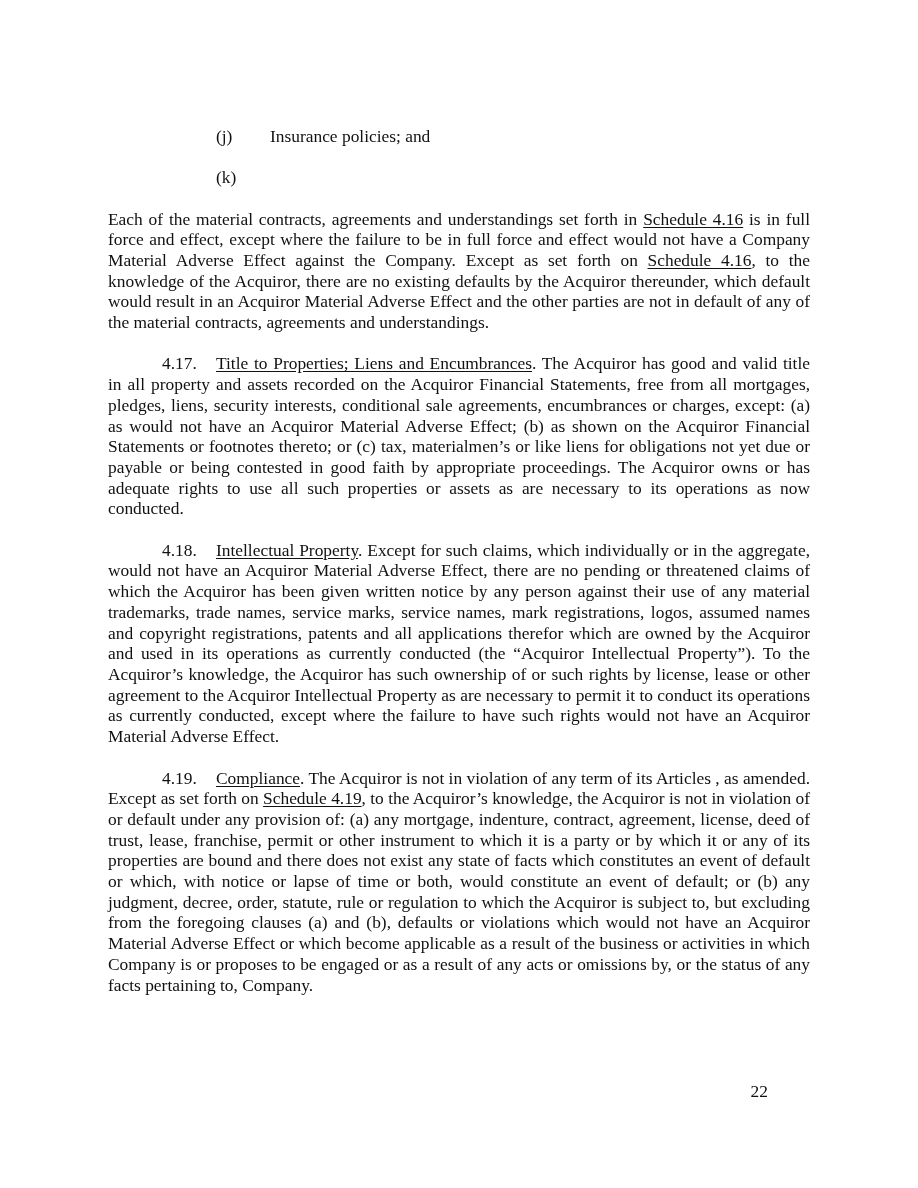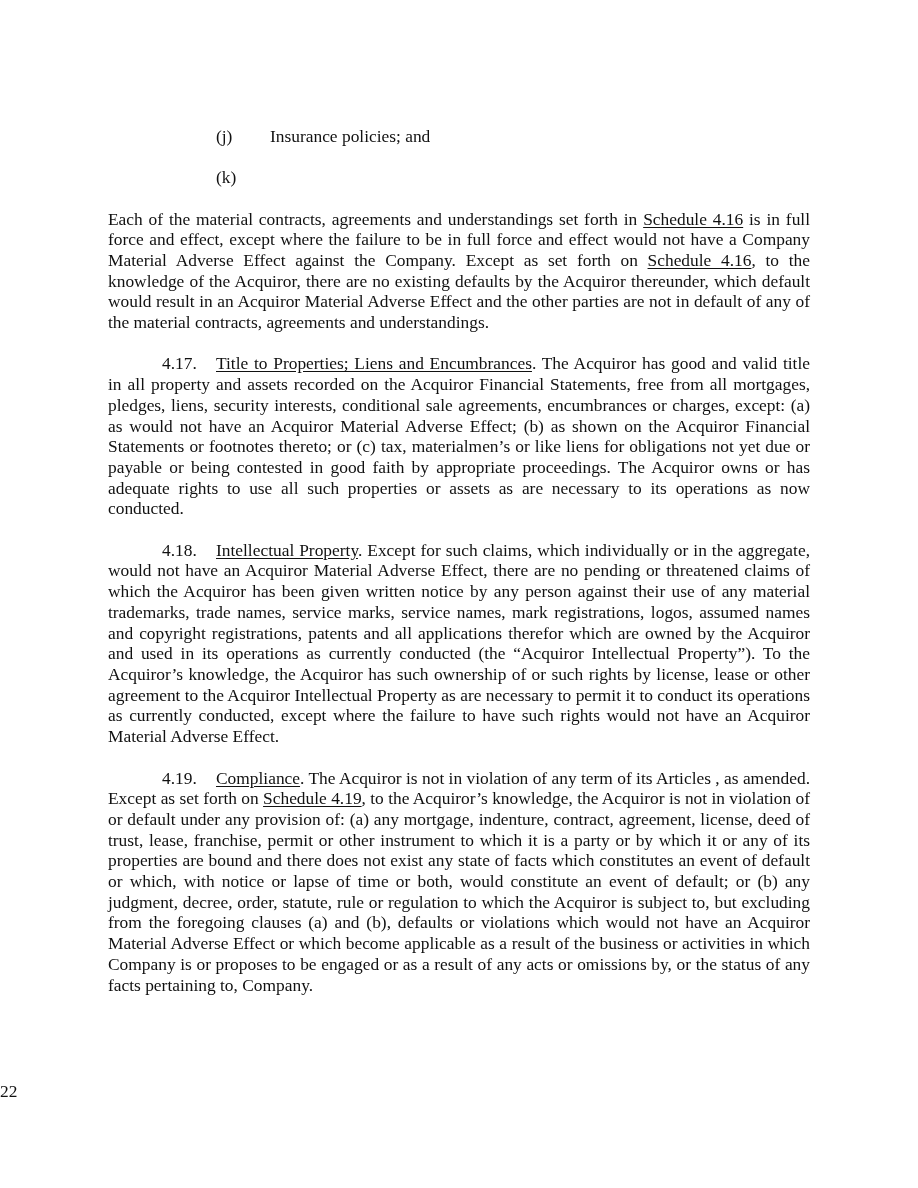--- a/index.html
+++ b/index.html
@@ -54,21 +54,21 @@
   }
   .u {
     text-decoration: underline;
     text-underline-offset: 2px;
   }
   .page-number {
     position: absolute;
     top: 1081px;
     left: 0;
     width: 768px;
-    text-align: left;
+    text-align: right;
     font-size: 17.4px;
     line-height: 20.7px;
   }
 </style>
 </head>
 <body>
 
 <div class="page">
 
   <div class="list-item">

